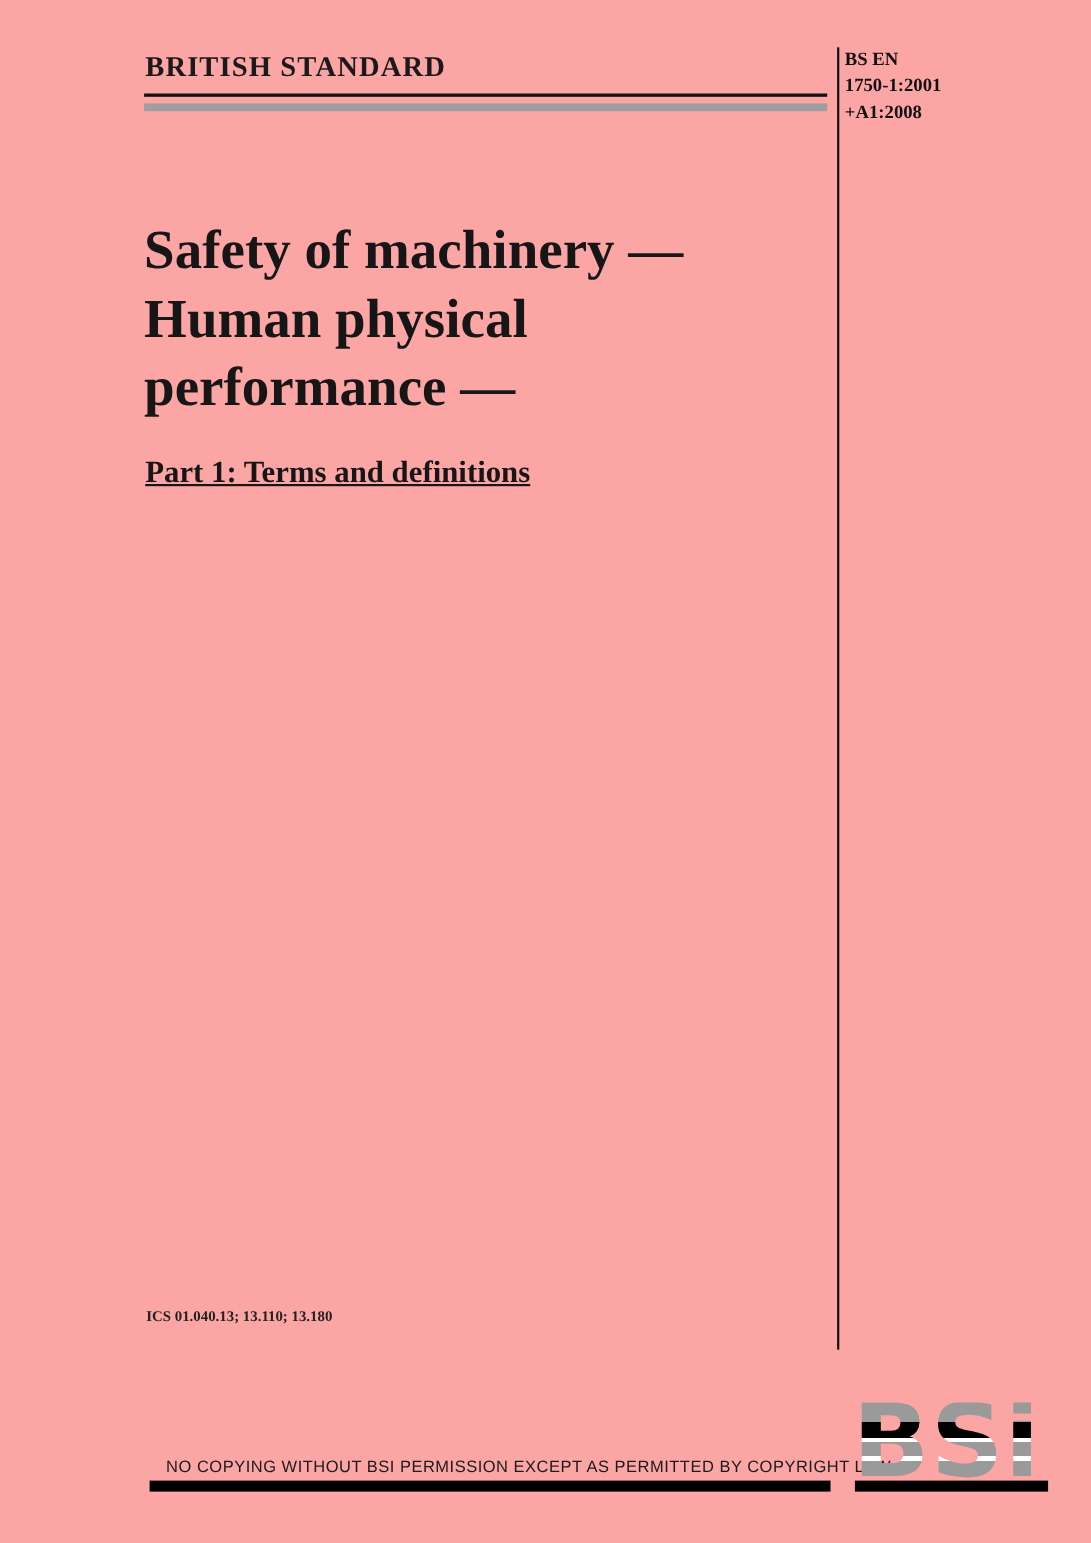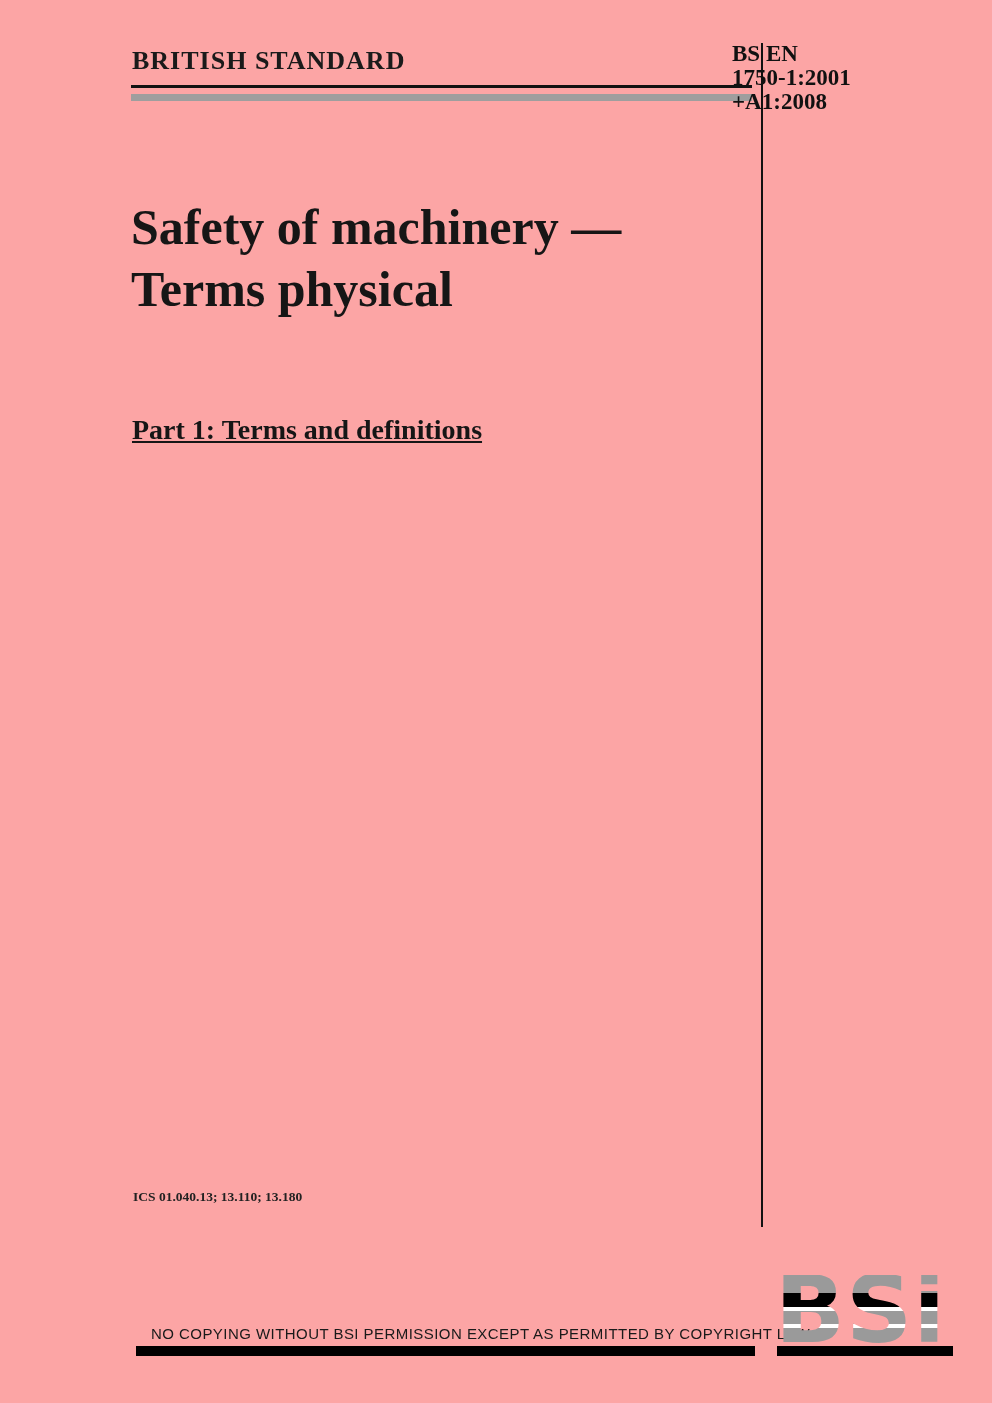--- a/index.html
+++ b/index.html
@@ -42,23 +42,23 @@
   .vertical-divider {
     position: absolute;
     left: 761px;
     top: 43px;
     width: 2px;
     height: 1184px;
     background: #111111;
   }
   .standard-ref {
     position: absolute;
-    left: 732px;
+    left: 768px;
     top: 42px;
-    font-size: 23px;
+    font-size: 17px;
     font-weight: bold;
     line-height: 24px;
     color: #111111;
     white-space: nowrap;
   }
   .doc-title {
     position: absolute;
     left: 131px;
     top: 196px;
     font-size: 50px;
@@ -125,21 +125,22 @@
   <div class="vertical-divider"></div>
 
   <div class="standard-ref">
     <div>BS EN</div>
     <div>1750-1:2001</div>
     <div>+A1:2008</div>
   </div>
 
   <div class="doc-title">
     <div>Safety of machinery —</div>
-    <div>Terms physical</div>
+    <div>Human physical</div>
+    <div>performance —</div>
   </div>
 
   <div class="doc-subtitle">Part 1: Terms and definitions</div>
 
   <div class="ics-codes">ICS 01.040.13; 13.110; 13.180</div>
 
   <div class="copyright-notice">NO COPYING WITHOUT BSI PERMISSION EXCEPT AS PERMITTED BY COPYRIGHT LAW</div>
 
   <div class="footer-bar"></div>
 

